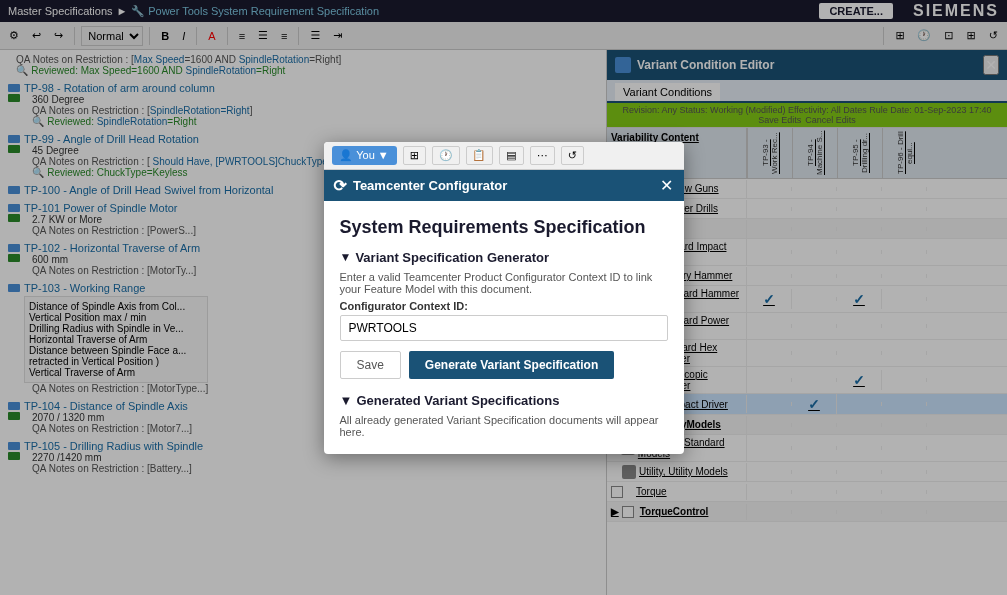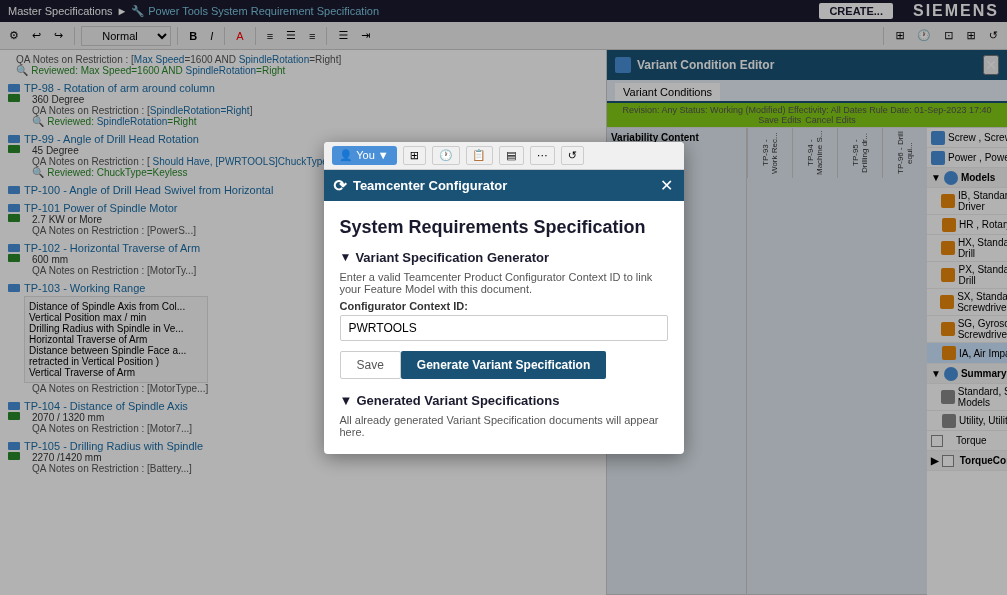--- a/index.html
+++ b/index.html
@@ -44,21 +44,21 @@
       cursor: pointer;
       padding: 2px 4px;
       font-size: 11px;
       border-radius: 2px;
     }
     .toolbar-sep { width: 1px; height: 18px; background: #ccc; margin: 0 3px; }
     .toolbar-select {
       height: 20px;
       font-size: 11px;
       border: 1px solid #ccc;
-      padding: 0 16px;
+      padding: 0 2px;
     }
 
     
     .main-layout {
       display: flex;
       height: calc(595px - 50px);
     }
 
     
     .doc-panel {
@@ -111,21 +111,21 @@
       font-size: 11px; 
       cursor: pointer;
       border-bottom: 2px solid #1a5276;
       margin-bottom: -2px;
       background: #fff;
     }
     .vce-meta { font-size: 9px; color: #555; padding: 2px 8px; background: #84cc16; border-bottom: 1px solid #ddd; display: flex; justify-content: space-between; align-items: center; flex-direction: column; }
     .vce-meta-btns { display: flex; gap: 4px; }
     .vce-meta-btn { font-size: 9px; background: none; border: none; cursor: pointer; color: #555; }
 
-    .vce-body { flex: 1; overflow: hidden; display: flex; flex-direction: row; }
+    .vce-body { flex: 1; overflow: hidden; display: flex; flex-direction: column; text-decoration: underline; }
     .vce-table { overflow-y: auto; flex: 1; }
     .vce-row { display: flex; border-bottom: 1px solid #eee; align-items: center; min-height: 20px; }
     .vce-row.selected { background: #cce5ff; }
     .vce-cell-name { width: 140px; min-width: 140px; padding: 2px 4px; font-size: 10px; border-right: 1px solid #eee; display: flex; align-items: center; gap: 3px; overflow: hidden; }
     .vce-cell-tp { width: 45px; min-width: 45px; padding: 2px; font-size: 10px; text-align: center; border-right: 1px solid #eee; display: flex; align-items: center; justify-content: center; }
     .check-mark { color: #1a6ea8; font-size: 14px; font-weight: bold; }
     .vce-icon { width: 14px; height: 14px; border-radius: 2px; display: inline-block; flex-shrink: 0; }
     .vce-icon.blue { background: #4a90d9; }
     .vce-icon.orange { background: #e8890c; }
     .vce-icon.gray { background: #888; }
@@ -194,21 +194,21 @@
     .modal-desc { font-size: 11px; color: #555; margin-bottom: 5px; }
     .modal-field { margin-bottom: 10px; }
     .modal-field label { font-size: 11px; font-weight: bold; color: #333; display: block; margin-bottom: 3px; }
     .modal-field input { 
       width: 100%; 
       border: 1px solid #ccc; 
       padding: 5px 8px; 
       font-size: 12px;
       border-radius: 2px;
     }
-    .modal-footer { display: flex; margin-top: 4px; }
+    .modal-footer { display: flex; gap: 8px; margin-top: 4px; }
     .btn-save { background: none; border: 1px solid #ccc; padding: 6px 16px; cursor: pointer; font-size: 12px; border-radius: 2px; color: #555; }
     .btn-generate { background: #1a5276; color: #fff; border: none; padding: 6px 16px; cursor: pointer; font-size: 12px; border-radius: 2px; font-weight: bold; }
     .modal-generated-section { margin-top: 12px; }
     .modal-generated-title { font-size: 13px; font-weight: bold; color: #1a1a2e; margin-bottom: 6px; display: flex; align-items: center; gap: 4px; }
     .modal-generated-desc { font-size: 11px; color: #555; }
 
     .header-cols { display: flex; background: #e0e8f0; border-bottom: 1px solid #ccc; }
     .variability-header { 
       width: 140px; min-width: 140px; 
       font-size: 10px; font-weight: bold; 

